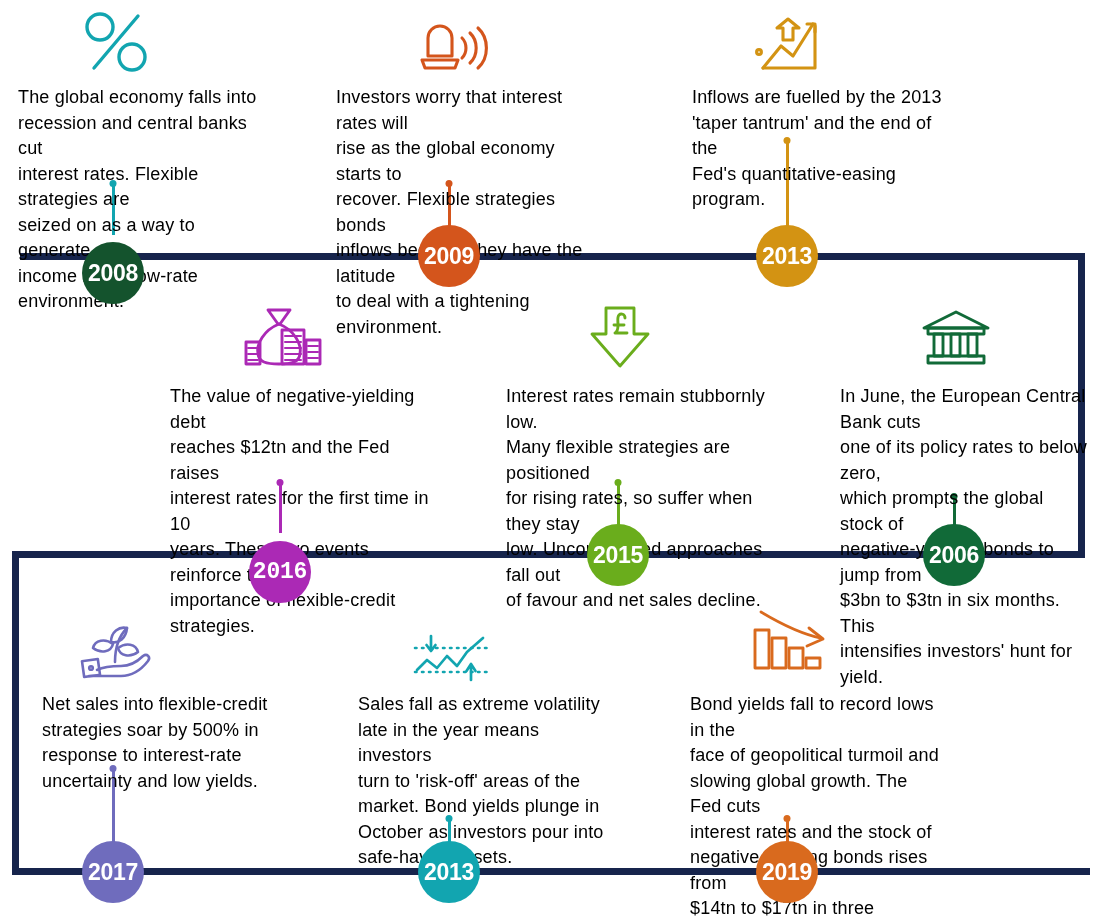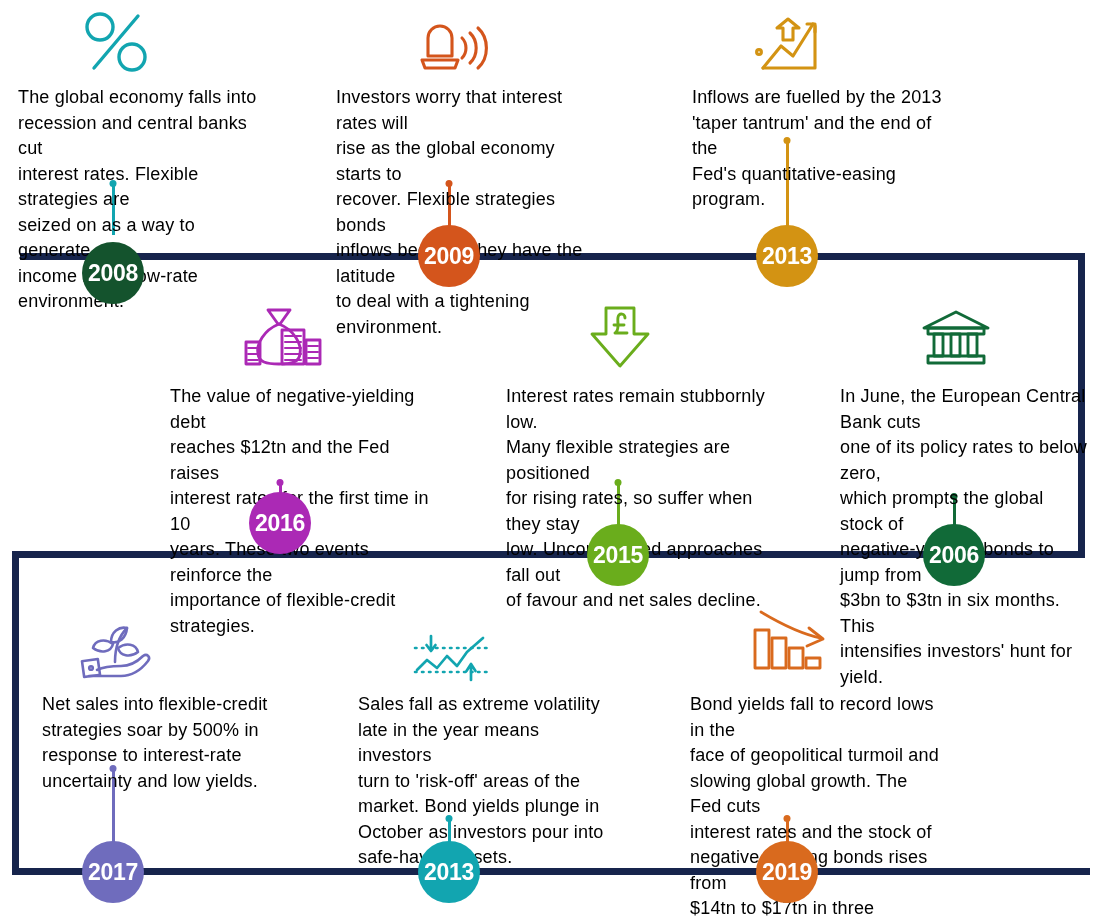--- a/index.html
+++ b/index.html
@@ -196,21 +196,21 @@
           </g>
         </g>
       </svg>
     </div>
     <div class="copy" style="left:170px; top:384px; width:260px;">The value of negative-yielding debt
 reaches $12tn and the Fed raises
 interest rates for the first time in 10
 years. These two events reinforce the
 importance of flexible-credit strategies.</div>
     <div class="stem" style="left:279px; top:482px; height:51px; background:#ab29b5;"></div>
-    <div class="bubble" style="left:249px; top:492px; background:#ab29b5;">
+    <div class="bubble" style="left:249px; top:541px; background:#ab29b5;font-family:Liberation Mono, monospace;">
       <span>2016</span>
     </div>
   </div>
 
   <div class="node">
     <div class="icon-wrap" style="left:572px; top:296px;">
       <svg width="72" height="66" viewBox="0 0 72 66">
         <g fill="none" stroke="#6aad1c" stroke-width="2.9" stroke-linecap="round" stroke-linejoin="round">
           <path d="M22 4 H50 V30 H64 L36 62 L8 30 H22 Z"></path>
           <path d="M41 14 C41 10 37 9 35 11 C33 13 34 17 34 21 C34 25 33 28 31 29 H43"></path>

